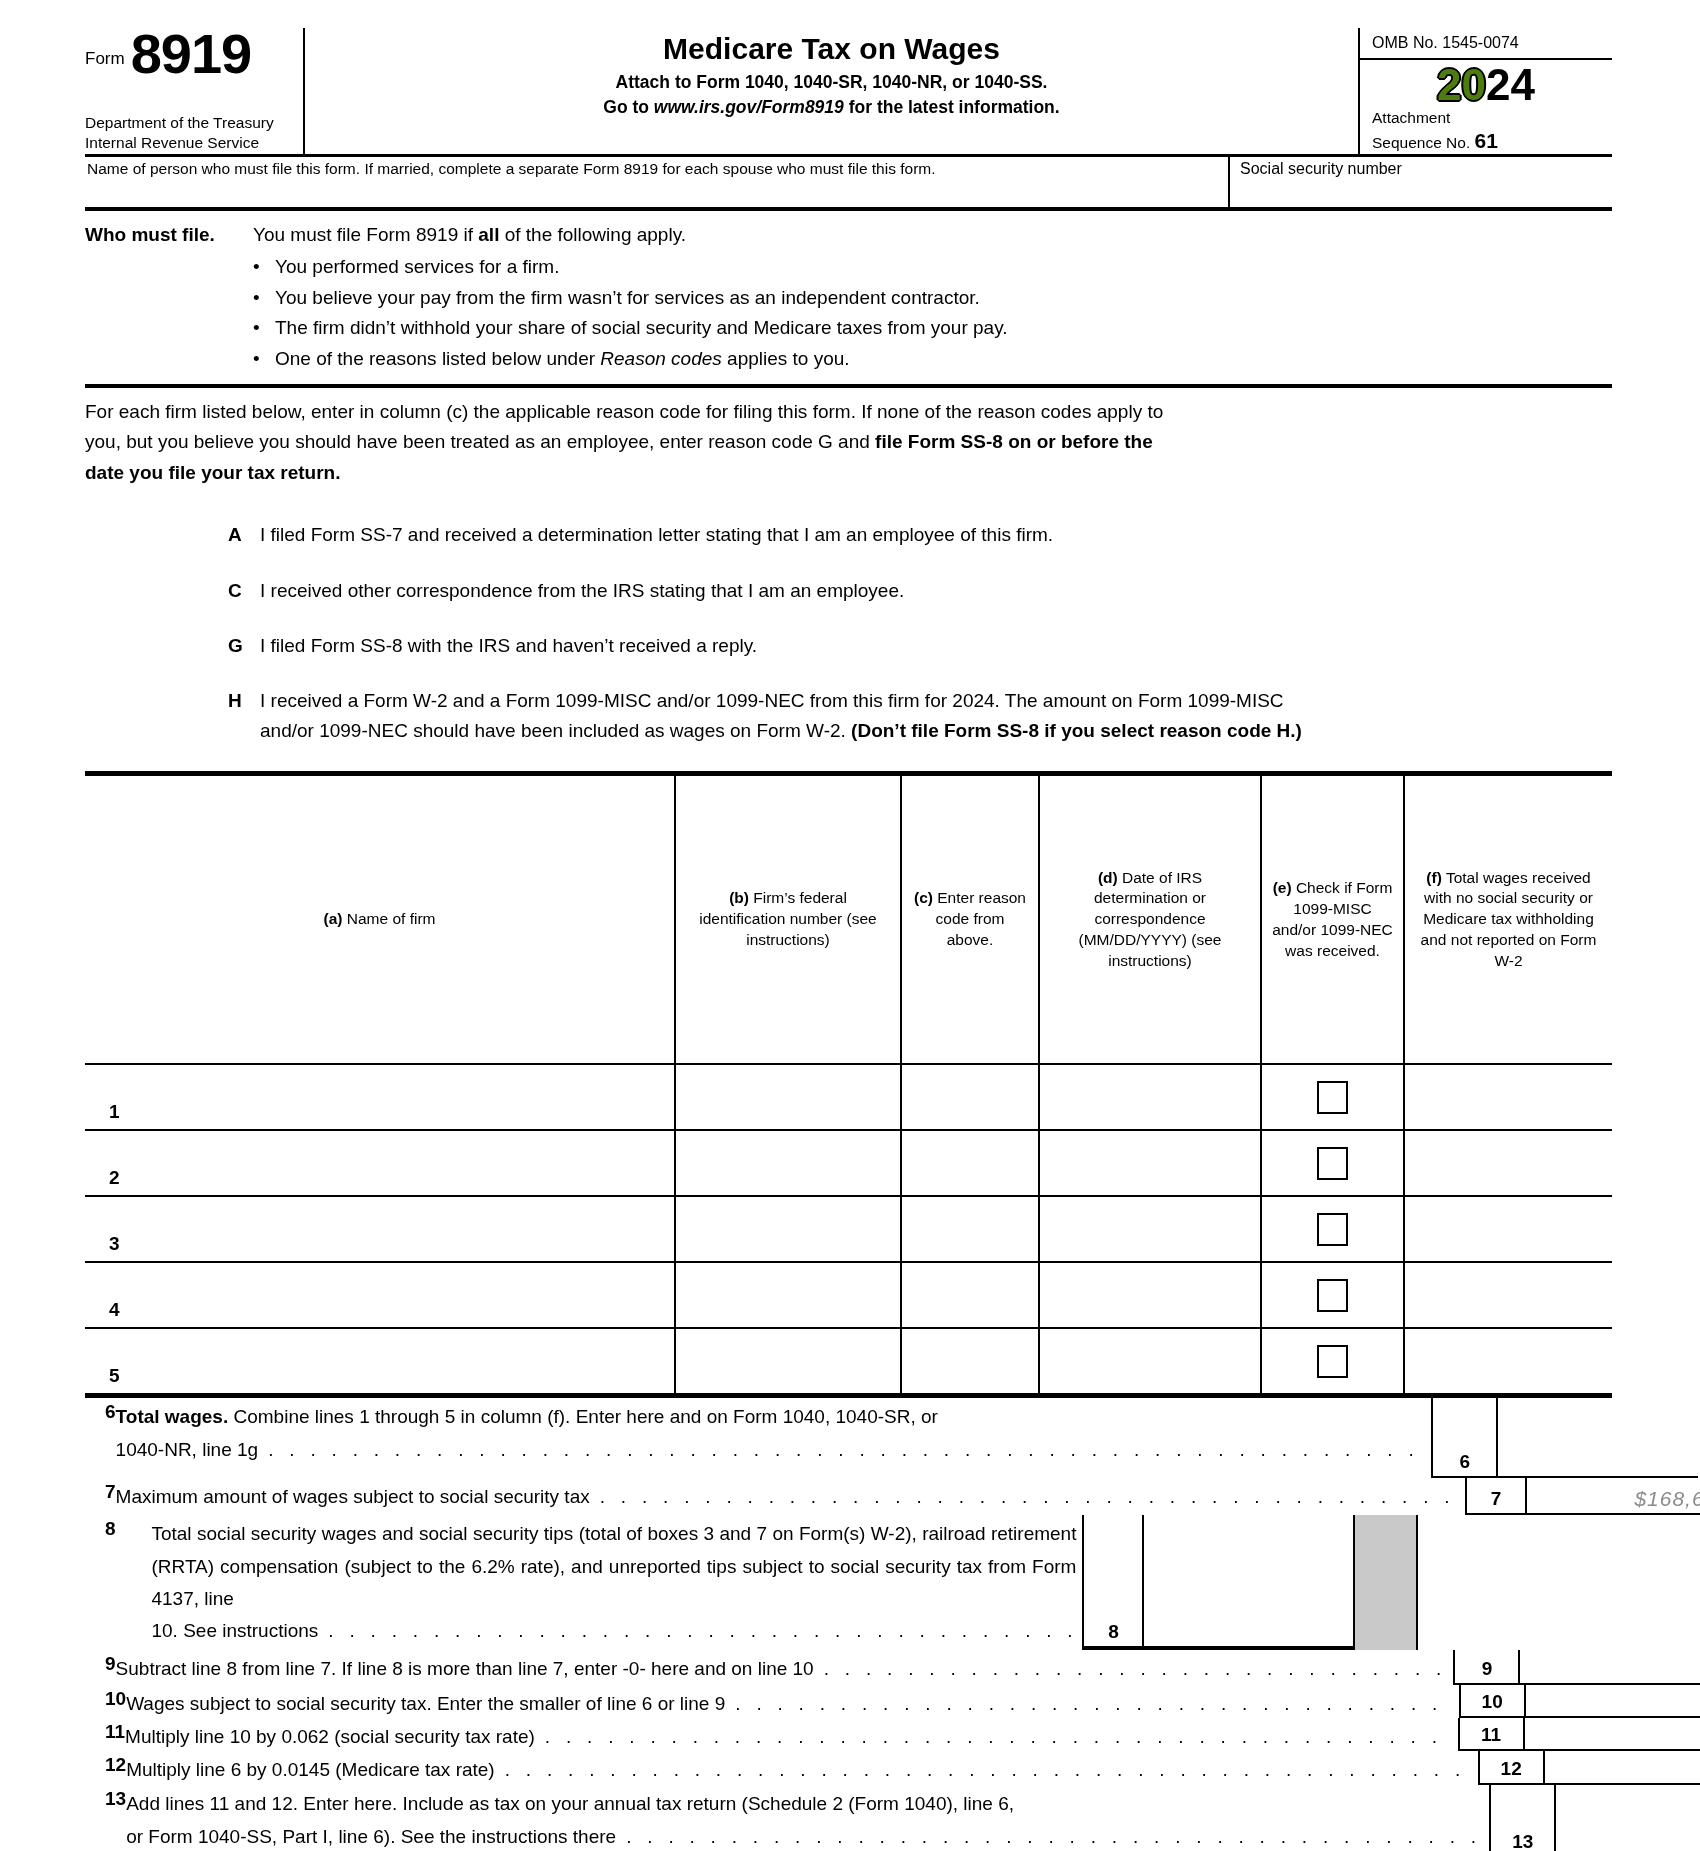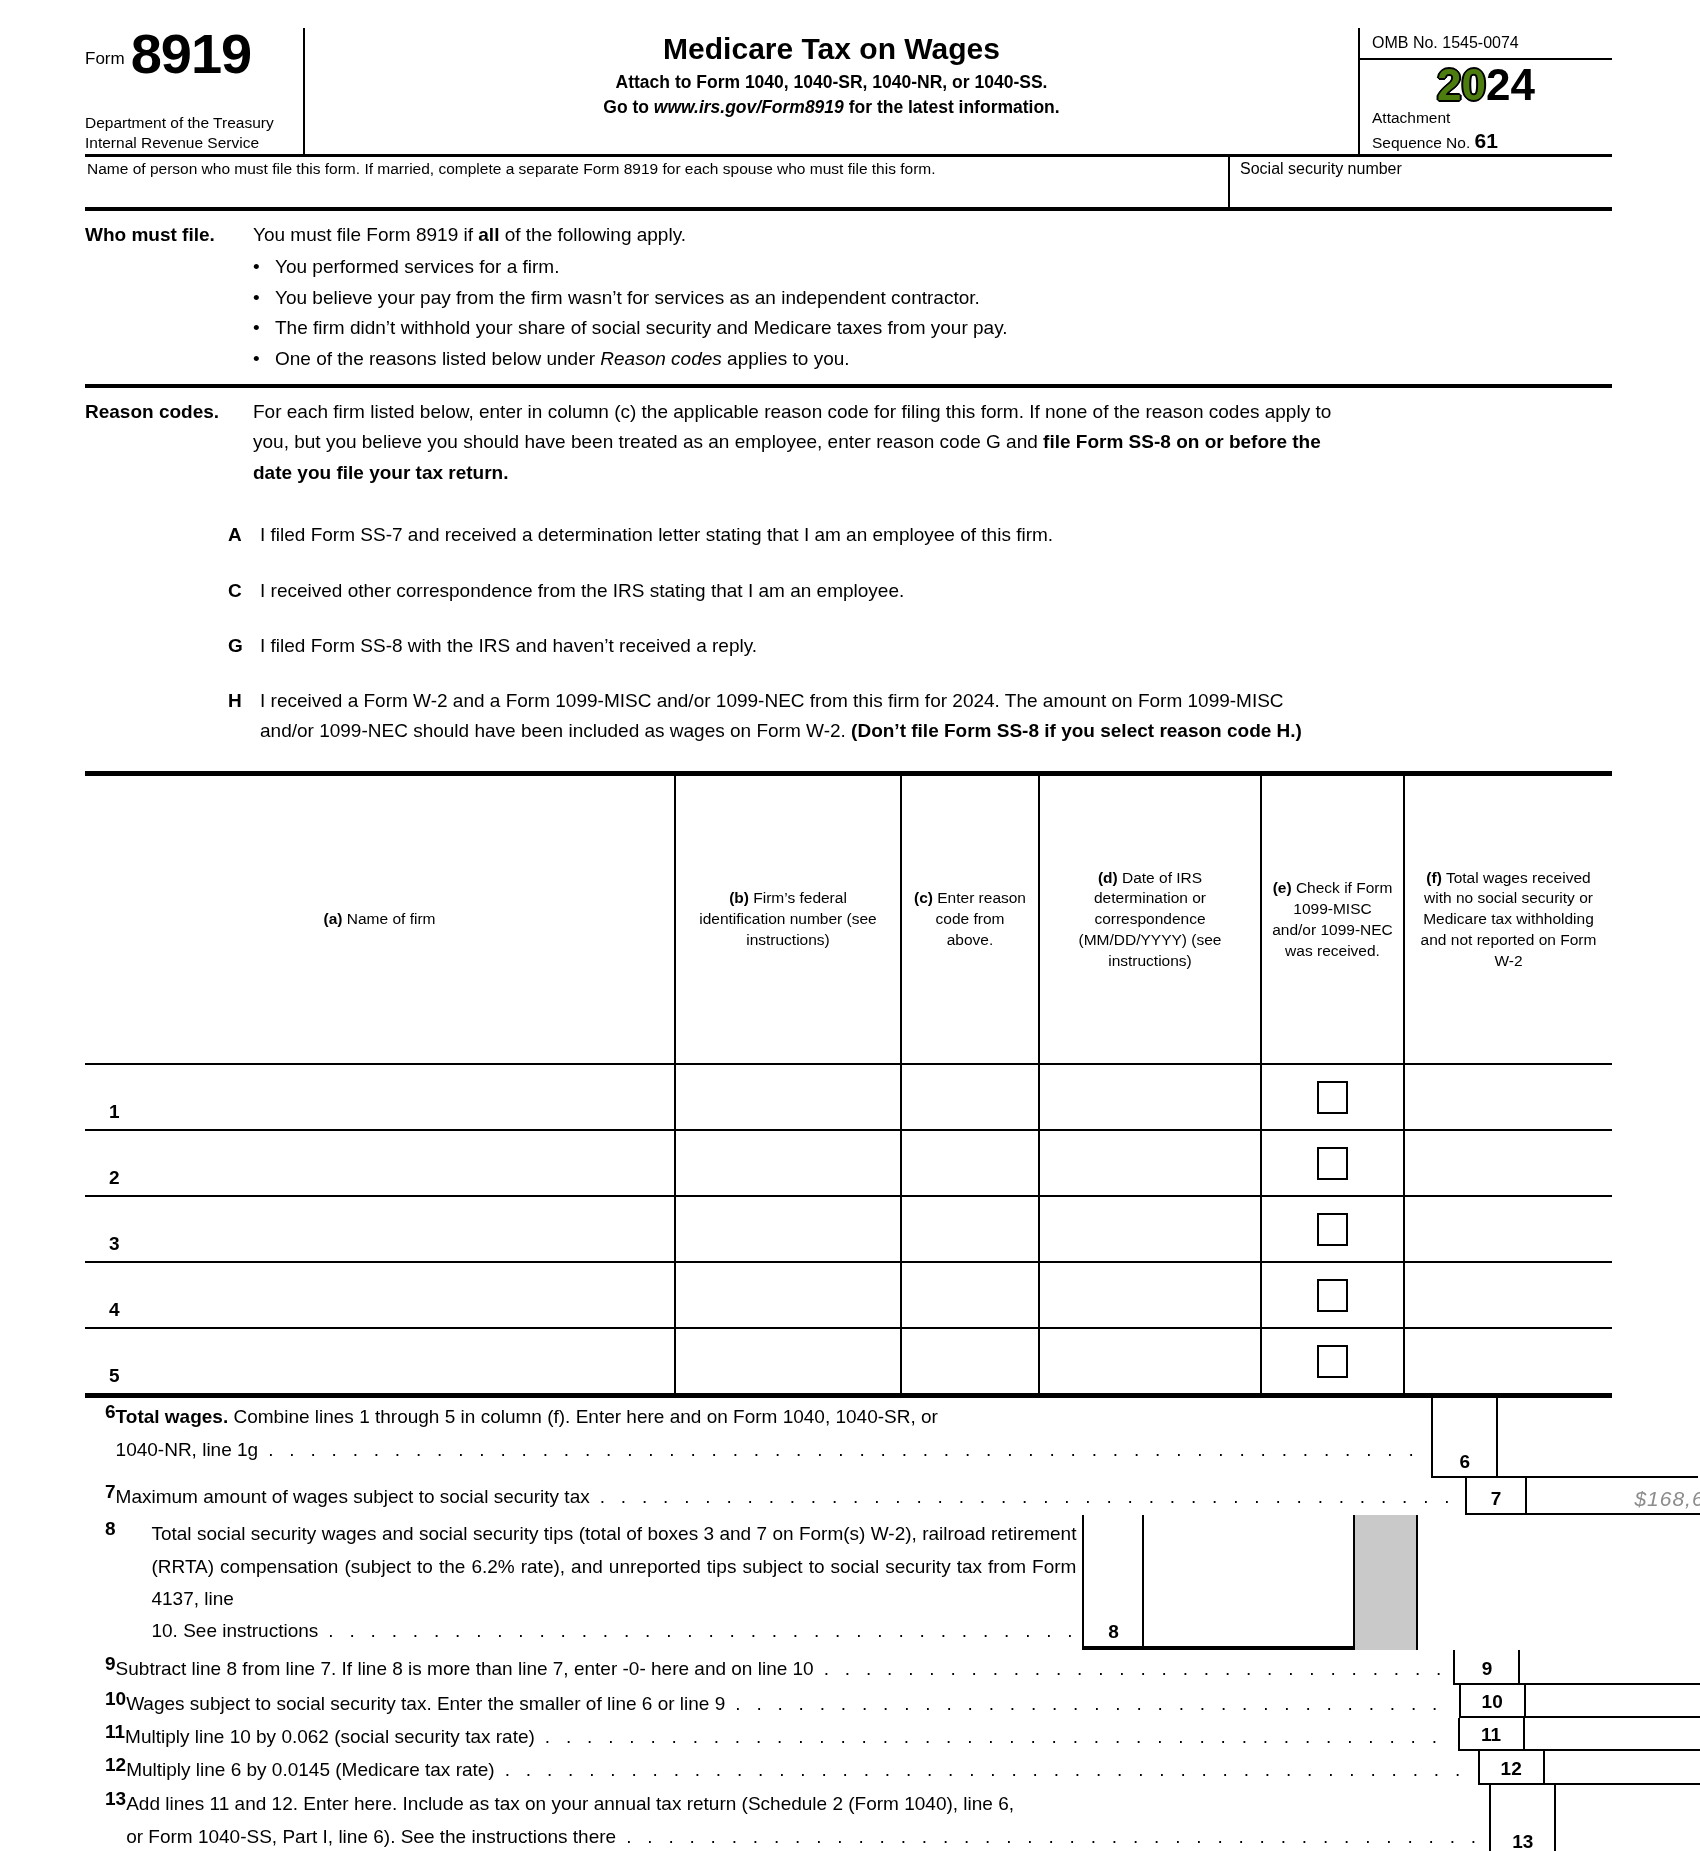--- a/index.html
+++ b/index.html
@@ -144,21 +144,20 @@
             </div>
         <div class="bullet">
               <span class="glyph">•</span>
               <span><span>One of the reasons listed below under </span><i>Reason codes</i><span> applies to you.</span></span>
             </div>
       </div>
     </div>
   </div>
 
   <div class="sect reason-par">
-    <div class="sect-label">Reason codes.</div>
     <div class="sect-body" style="max-width:1090px;">
       <span>For each firm listed below, enter in column (c) the applicable reason code for filing this form. If none of the reason codes apply to you, but you believe you should have been treated as an employee, enter reason code G and </span><b>file Form SS-8 on or before the date you file your tax return.</b>
     </div>
   </div>
 
   <div class="reason-list">
     <div class="rc-item">
       <span class="rc-letter">A</span>
       <span class="rc-text">I filed Form SS-7 and received a determination letter stating that I am an employee of this firm.</span>
     </div>

